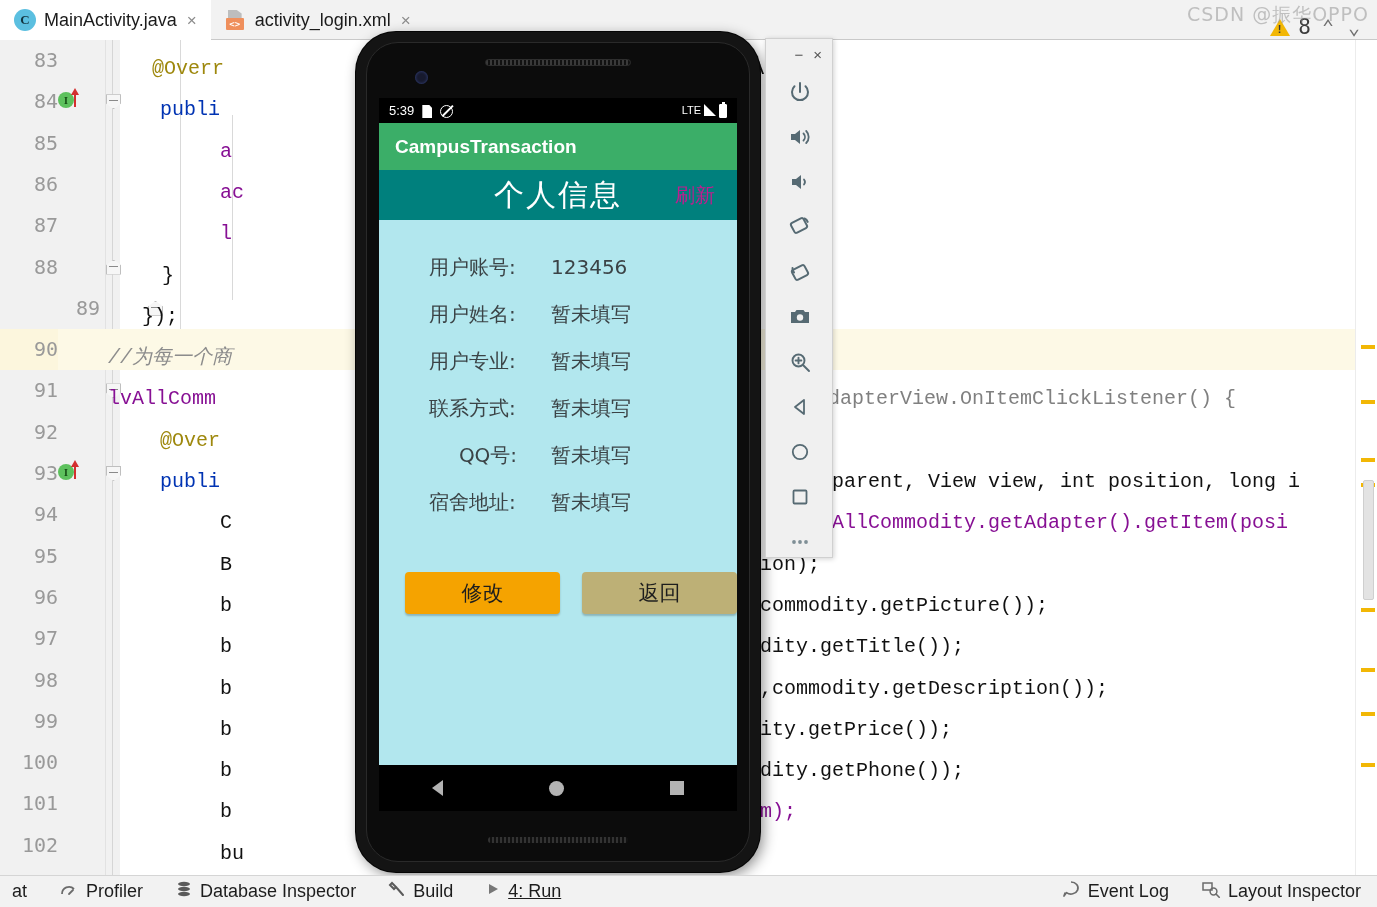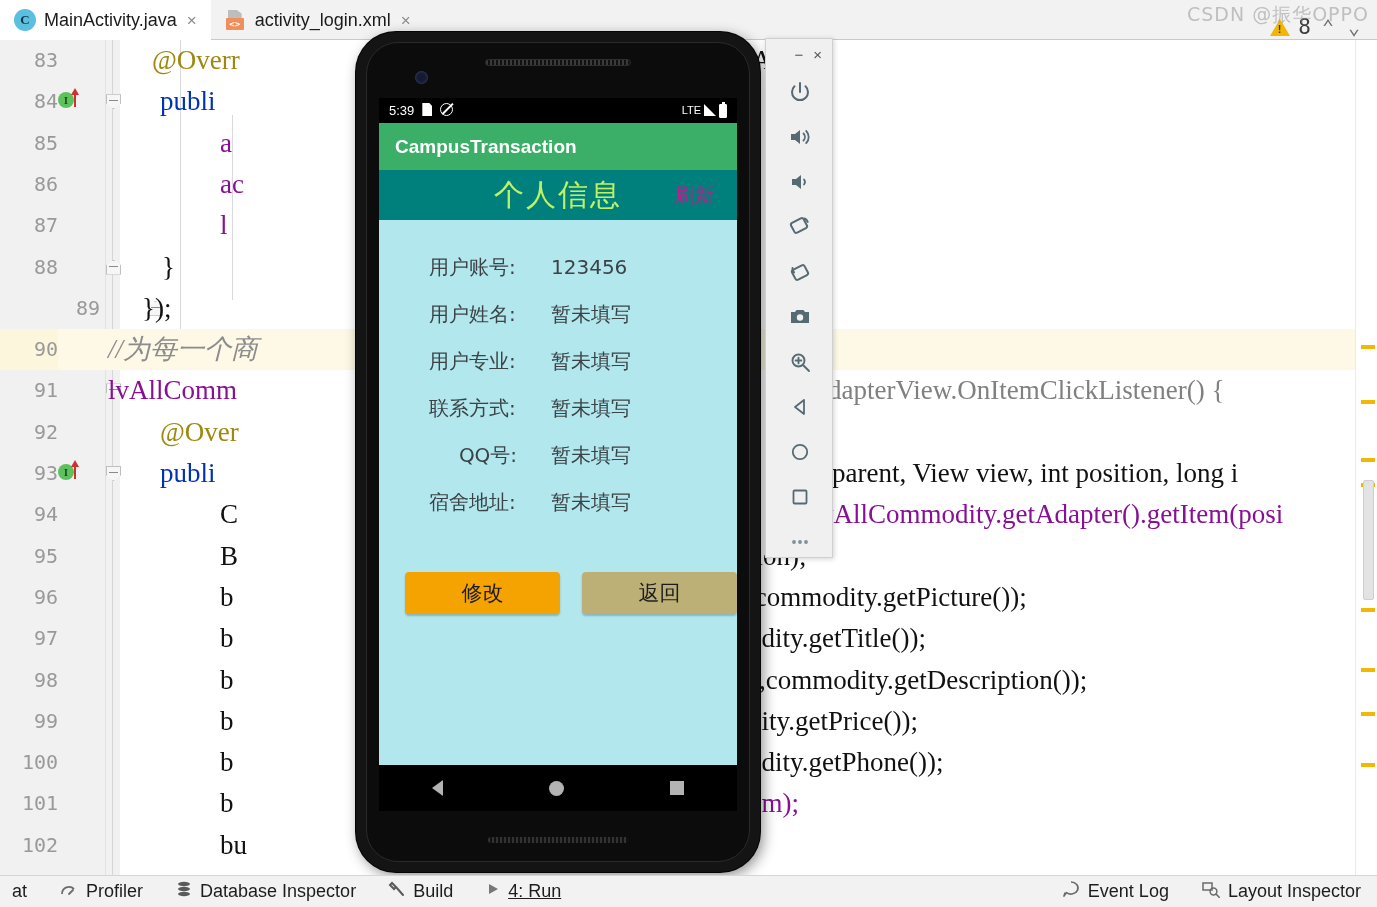--- a/index.html
+++ b/index.html
@@ -111,24 +111,24 @@
     display: block; position: absolute; inset: 0;
     border: 1px solid #bfbfbf; background: #f6f6f6;
   }
   .fold.start i { clip-path: polygon(0 0,100% 0,100% 62%,50% 100%,0 62%); }
   .fold.end   i { clip-path: polygon(50% 0,100% 38%,100% 100%,0 100%,0 38%); }
   .fold b {
     position: absolute; left: 3px; top: 6px; width: 9px; height: 1px;
     background: #8a8a8a;
   }
   .ctext {
-    position: absolute; left: 120px; top: 0; height: 41.3px;
+    position: absolute; left: 120px; top: 8px; height: 41.3px;
     line-height: 41.3px; white-space: pre;
-    font-family: Liberation Serif, serif;
-    font-size: 27px; color: #111111;
+    font-family: Liberation Mono, monospace;
+    font-size: 20px; color: #111111;
   }
   .kw { color: #0033b3; }
   .anno { color: #9e880d; }
   .fld { color: #871094; }
   .cmt { color: #8c8c8c; font-style: italic; }
   .gry { color: #808080; }
 
   
   .iguide {
     position: absolute; width: 1px; background: #d9d9d9;
@@ -195,21 +195,21 @@
   }
   .screen {
     position: absolute; left: 12px; top: 55px; width: 358px; height: 680px;
     background: #b2e7ee; overflow: hidden;
   }
   .statusbar {
     height: 25px; background: #000000; color: #ffffff;
     display: flex; align-items: center; padding: 0 10px;
     font-size: 13px; font-family: "Liberation Sans", sans-serif;
   }
-  .sb-left { display: flex; align-items: flex-start; gap: 8px; }
+  .sb-left { display: flex; align-items: flex-end; gap: 8px; }
   .sb-right { margin-left: auto; display: flex; gap: 3px; font-size: 11px; }
   .sb-sd {
     width: 10px; height: 13px; background: #fff;
     clip-path: polygon(0 0,70% 0,100% 25%,100% 100%,0 100%);
   }
   .sb-noloc {
     width: 13px; height: 13px; border: 1.6px solid #fff; border-radius: 50%;
     position: relative;
   }
   .sb-noloc:after {
@@ -232,21 +232,21 @@
     height: 47px; background: #3bae68; display: flex; align-items: center;
     padding-left: 16px;
     color: #ffffff; font-size: 19px; font-weight: bold;
     font-family: "Liberation Sans", sans-serif;
   }
   .titlebar {
     height: 50px; background: #00807d; position: relative;
     display: flex; align-items: center; justify-content: center;
   }
   .title-cn {
-    color: #bef264; font-size: 30px; letter-spacing: 2px;
+    color: #ffffff; font-size: 30px; letter-spacing: 2px;
     font-family: "DejaVu Sans", sans-serif;
   }
   .refresh {
     position: absolute; right: 22px; top: 50%; transform: translateY(-50%);
     color: #c01c8f; font-size: 20px; cursor: pointer;
     font-family: "DejaVu Sans", sans-serif;
   }
   .form { padding: 34px 0 0 8px; }
   .frow {
     display: flex; align-items: baseline; margin-bottom: 20px;

